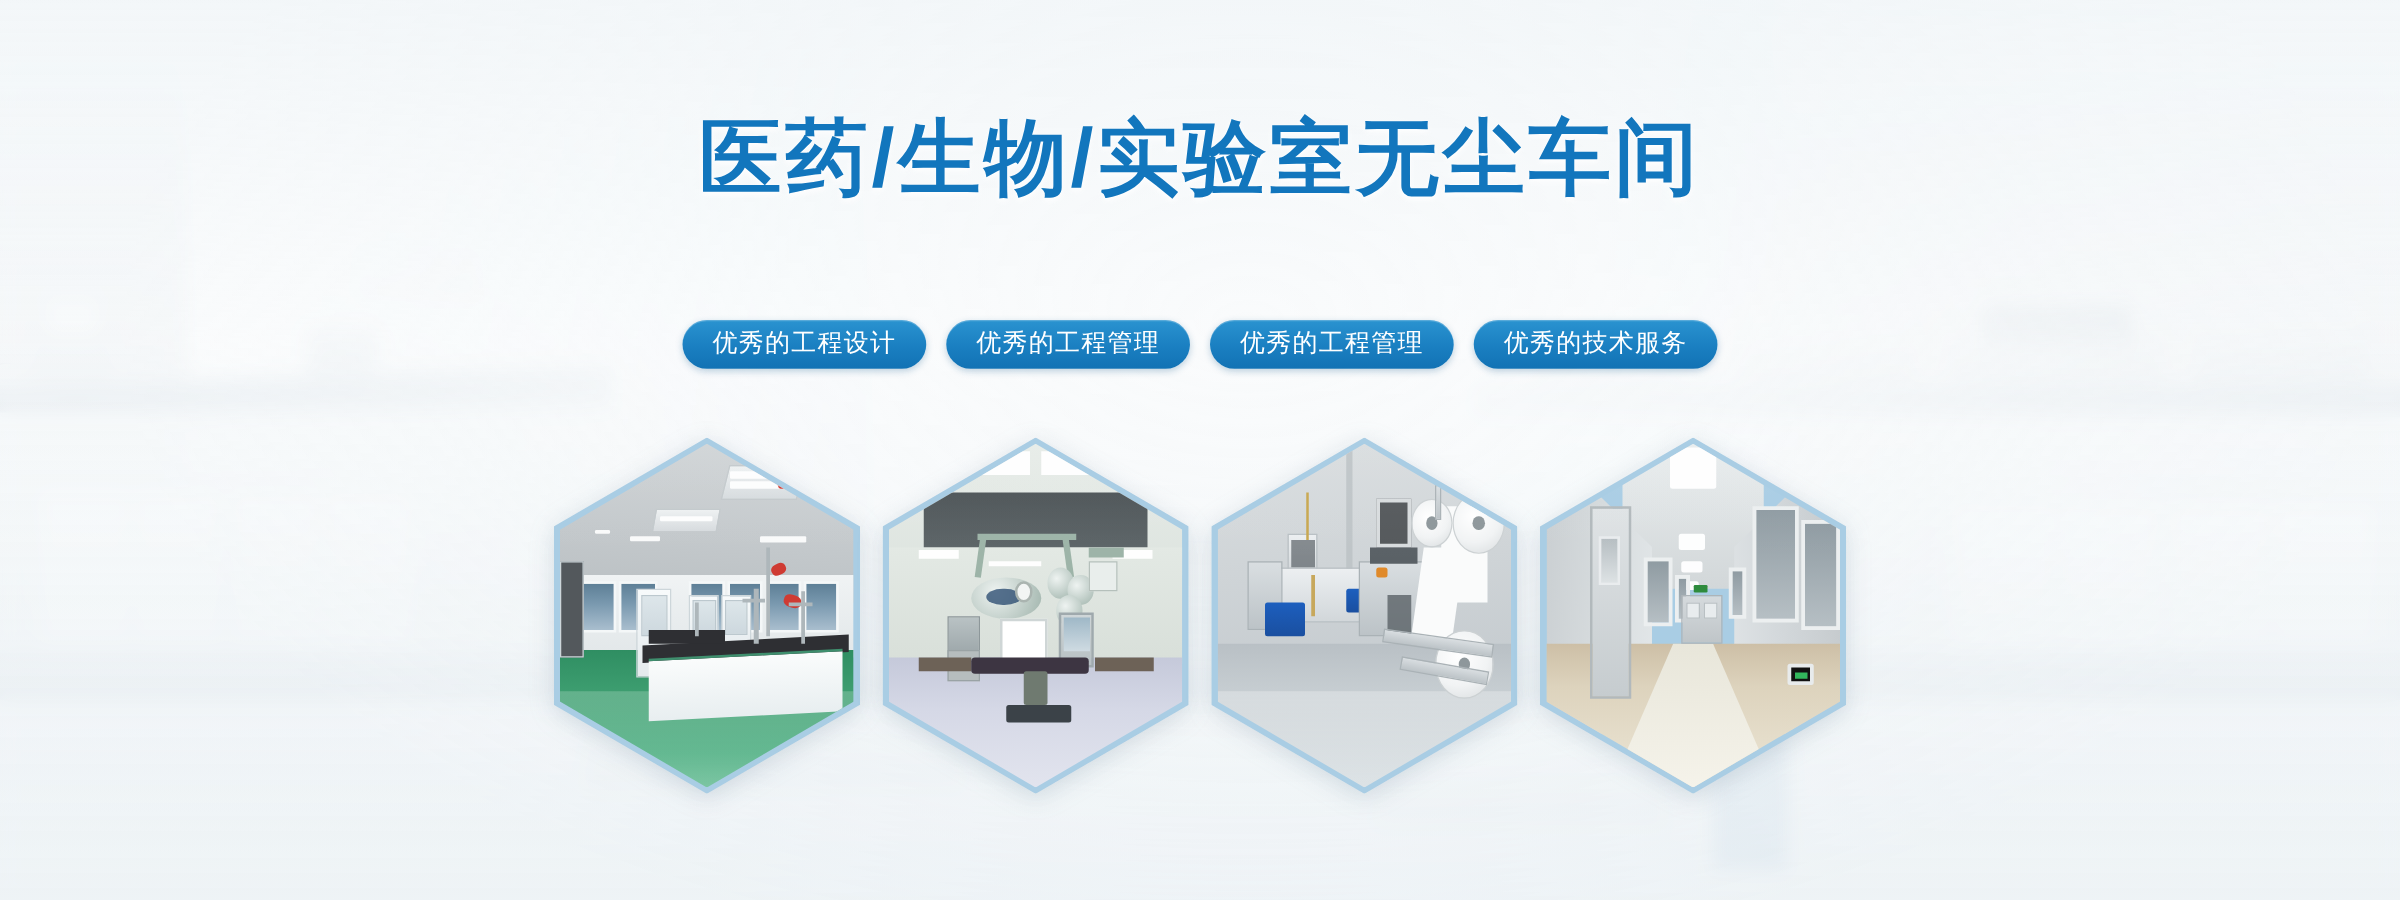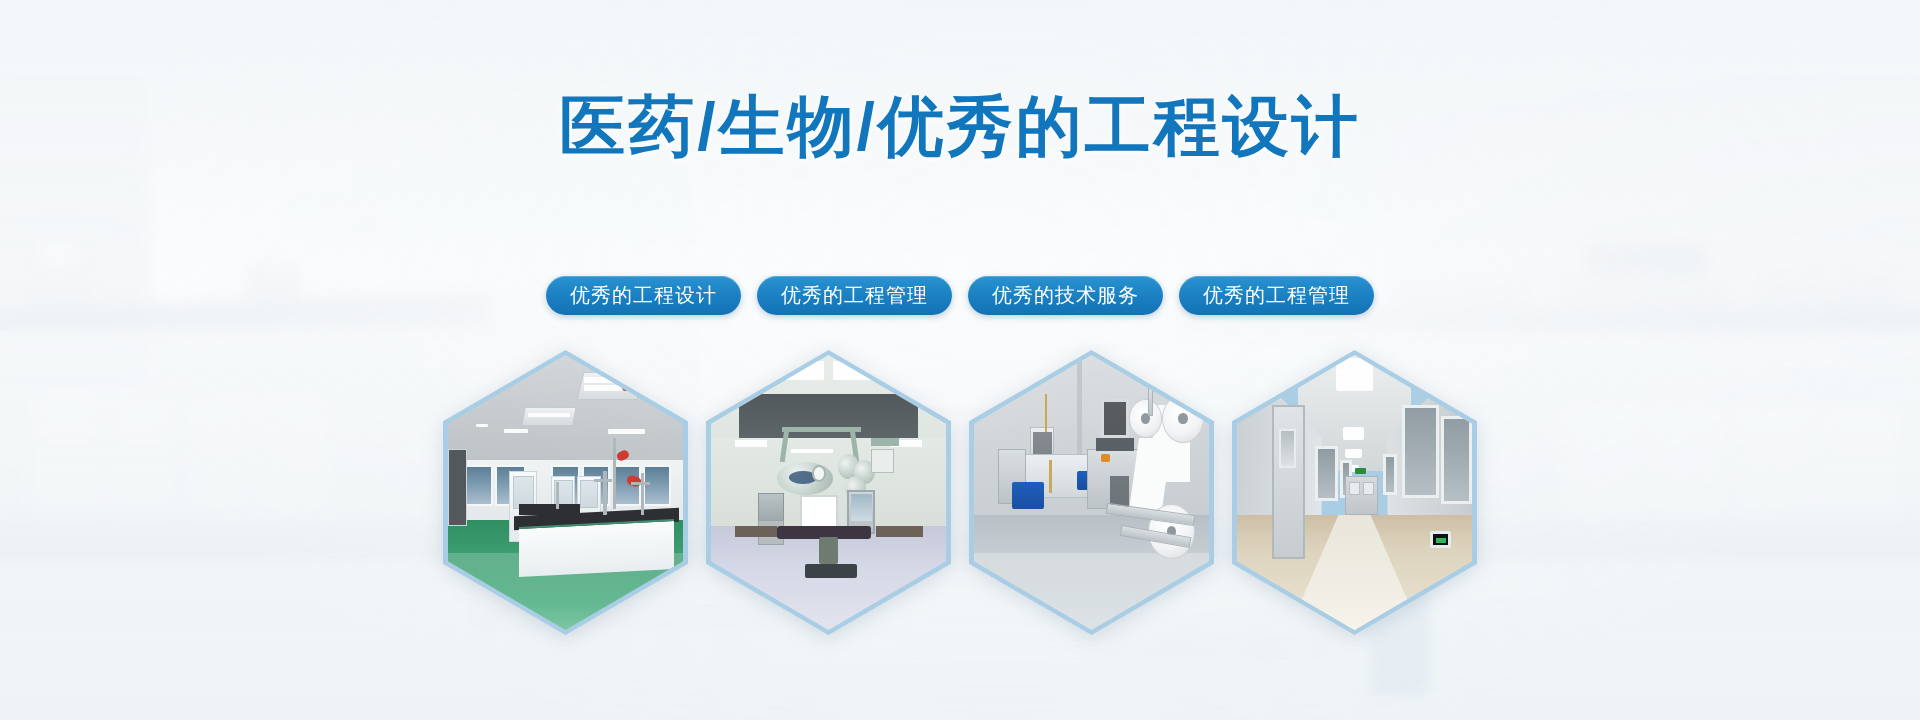--- a/index.html
+++ b/index.html
@@ -114,21 +114,21 @@
     text-align:center;
     font-size:40px;
     font-weight:400;
     letter-spacing:4px;
     color:#2a7fae;
     text-shadow:0 1px 3px rgba(255,255,255,.8);
     white-space:nowrap;
   }
 
   .pills{
-    position:absolute; left:0; right:0; top:276px;
+    position:absolute; left:0; right:0; top:256px;
     display:flex; justify-content:center; align-items:center;
     gap:16px;
   }
   .pill{
     background:linear-gradient(180deg,#2a93d0 0%,#1a7fc1 55%,#1272b4 100%);
     color:#ffffff;
     font-size:20px;
     letter-spacing:1px;
     padding:9px 24px 10px;
     border-radius:22px;
@@ -301,28 +301,28 @@
     <div class="bg-dev" style="left:1100px;top:596px;width:230px;height:64px;"></div>
     <div class="bg-dark" style="left:1370px;top:586px;width:60px;height:110px;background:#2f6fa8;opacity:.35;"></div>
 
     <div class="bg-blur"></div>
     <div class="bg-wash"></div>
     <div class="bg-tint"></div>
   </div>
 
   <div class="content">
 
-    <div class="title">医药/生物/优秀的工程设计</div>
+    <div class="title">医药/生物/实验室无尘车间</div>
 
 
     <div class="pills">
       <div class="pill">优秀的工程设计</div>
       <div class="pill">优秀的工程管理</div>
+      <div class="pill">优秀的工程管理</div>
       <div class="pill">优秀的技术服务</div>
-      <div class="pill">优秀的工程管理</div>
     </div>
 
     <div class="hexrow">
 
       <div class="hexwrap">
         <div class="hex-border"></div>
         <div class="hex-inner">
           <div class="scene">
             <div class="sp s1-ceil"></div>
             <div class="sp s1-backwall"></div>

